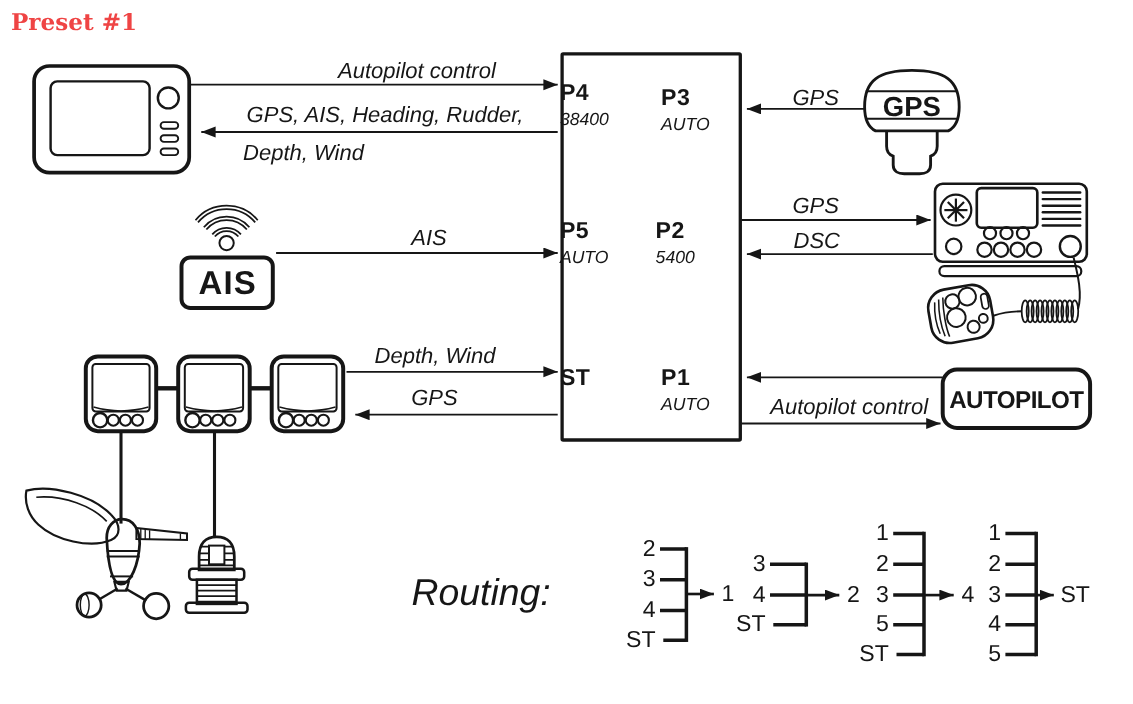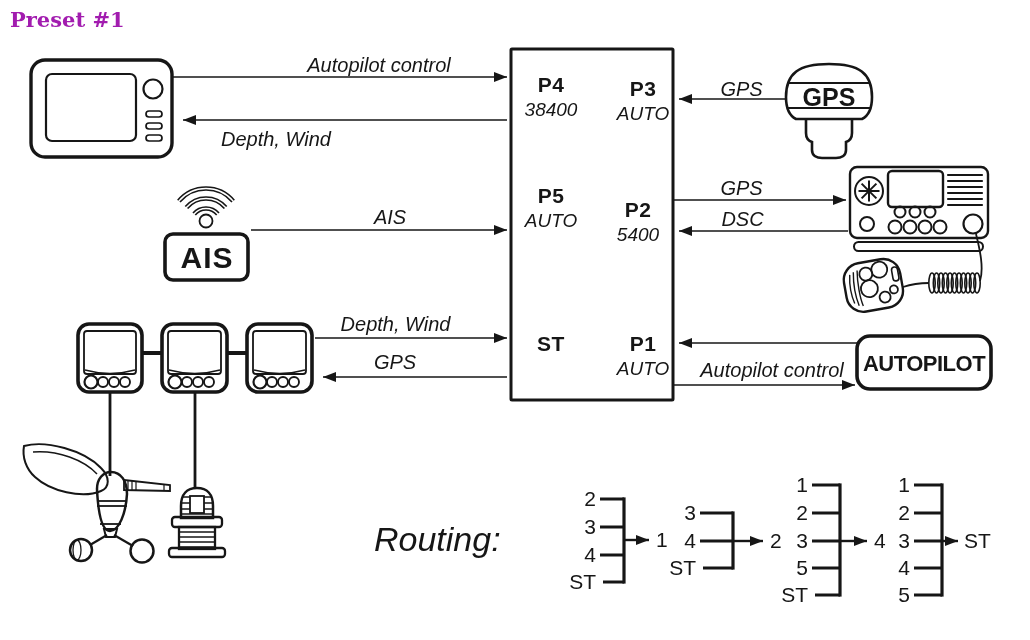--- a/index.html
+++ b/index.html
@@ -1,28 +1,28 @@
 <!DOCTYPE html>
 <html><head>
 <meta charset="utf-8">
 <style>
   html,body{margin:0;padding:0;background:#ffffff;}
   #stage{position:relative;width:1030px;height:640px;background:#ffffff;overflow:hidden;
          font-family:"Liberation Sans",sans-serif;color:#161616;}
   #artwork{position:absolute;left:0;top:0;}
   .txt{position:absolute;white-space:nowrap;}
-  #title{left:10px;top:7px;font-family:"DejaVu Serif",serif;font-weight:bold;font-size:21px;color:#a21caf;}
+  #title{left:10px;top:7px;font-family:"DejaVu Serif",serif;font-weight:bold;font-size:21px;color:#ef4444;}
   .lab{font-style:italic;font-size:20px;height:24px;line-height:24px;text-align:center;}
   .lab.left{text-align:left;}
   .rn{font-size:21px;height:26px;line-height:26px;width:42px;}
   .rn.in{text-align:right;}
   .rn.out{text-align:left;width:60px;}
-  .port{position:absolute;width:84px;text-align:center;}
+  .port{position:absolute;width:84px;}
   .pl{font-weight:bold;font-size:21px;line-height:26px;letter-spacing:0.5px;}
-  .pv{font-style:italic;font-size:19px;line-height:24px;}
+  .pv{font-style:italic;font-size:16px;line-height:24px;}
   .devtext{font-weight:bold;text-align:center;}
   #routing-title{left:374px;top:520px;font-style:italic;font-size:34px;}
 </style>
 </head>
 <body>
 
 <div id="stage">
 
   <svg id="artwork" width="1030" height="640" viewBox="0 0 1030 640">
     <defs>
@@ -224,38 +224,39 @@
   <div class="txt" id="title">Preset #1</div>
 
   <div class="port" style="left:509px;top:72px">
     <div class="pl">P4</div>
     <div class="pv">38400</div>
   </div>
   <div class="port" style="left:601px;top:76px">
     <div class="pl">P3</div>
     <div class="pv">AUTO</div>
   </div>
-  <div class="port" style="left:509px;top:183px">
+  <div class="port" style="left:509px;top:197px">
     <div class="pl">P5</div>
     <div class="pv">AUTO</div>
   </div>
   <div class="port" style="left:596px;top:197px">
     <div class="pl">P2</div>
     <div class="pv">5400</div>
   </div>
   <div class="port" style="left:509px;top:331px">
     <div class="pl">ST</div>
     <div class="pv"></div>
   </div>
   <div class="port" style="left:601px;top:331px">
     <div class="pl">P1</div>
     <div class="pv">AUTO</div>
   </div>
 
   <div class="txt lab" style="left:248px;top:53px;width:262px">Autopilot control</div>
+  <div class="txt lab" style="left:210px;top:93px;width:280px">GPS, AIS, Heading, Rudder,</div>
   <div class="txt lab left" style="left:221px;top:127px;width:200px">Depth, Wind</div>
   <div class="txt lab" style="left:350px;top:205px;width:80px">AIS</div>
   <div class="txt lab" style="left:328px;top:312px;width:135px">Depth, Wind</div>
   <div class="txt lab" style="left:345px;top:350px;width:100px">GPS</div>
   <div class="txt lab" style="left:694px;top:77px;width:95px">GPS</div>
   <div class="txt lab" style="left:694px;top:176px;width:95px">GPS</div>
   <div class="txt lab" style="left:695px;top:207px;width:95px">DSC</div>
   <div class="txt lab" style="left:660px;top:358px;width:224px">Autopilot control</div>
 
   <div class="txt devtext" style="left:166px;top:241px;width:82px;font-size:30px;letter-spacing:1px">AIS</div>

